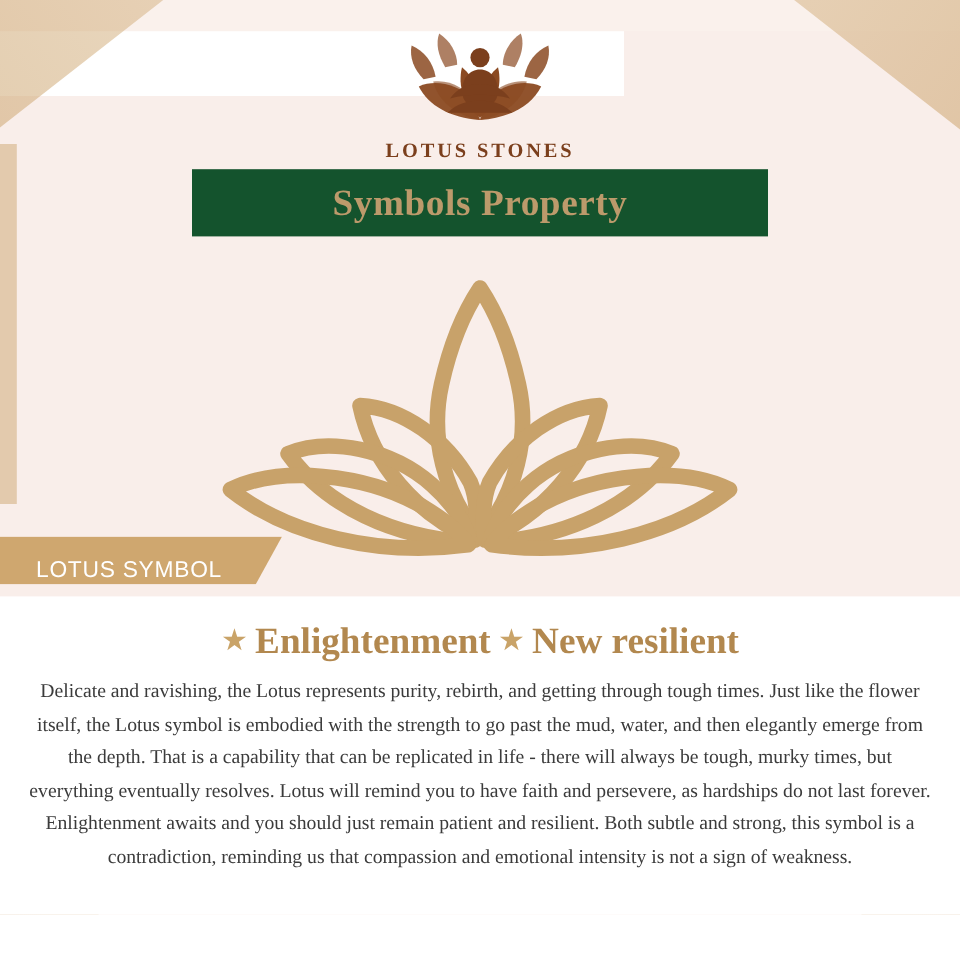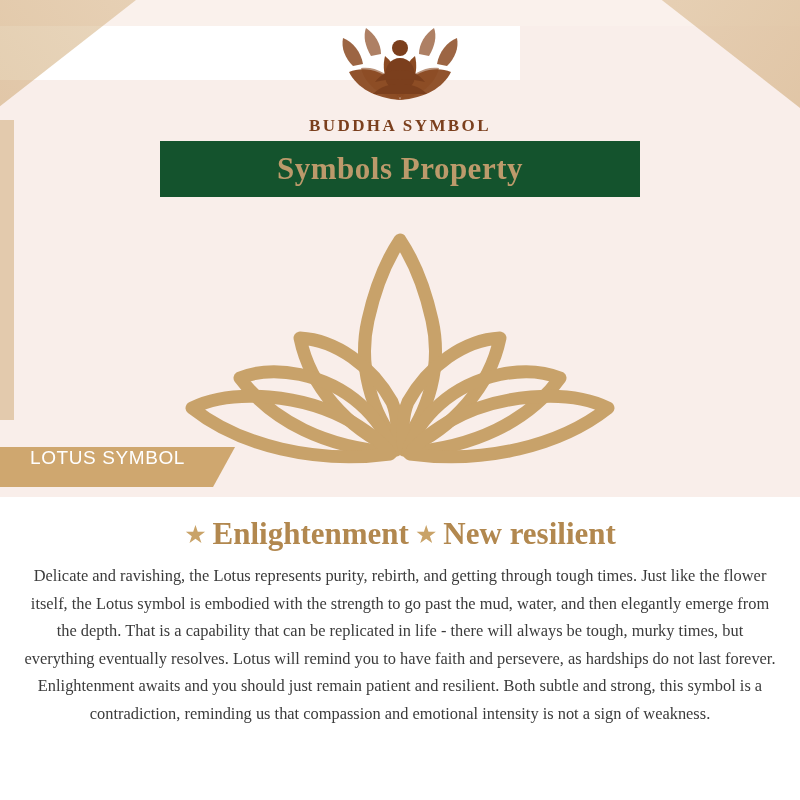--- a/index.html
+++ b/index.html
@@ -143,21 +143,21 @@
 
   
   .symbol-tag {
     position: absolute;
     top: 447px;
     left: 0;
     height: 40px;
     padding: 0 34px 0 30px;
     background: #cfa76f;
     display: flex;
-    align-items: flex-start;
+    align-items: flex-end;
     clip-path: polygon(0 0, 100% 0, calc(100% - 22px) 100%, 0 100%);
     padding-right: 50px;
   }
   .symbol-tag-label {
     font-size: 19px;
     color: #ffffff;
     letter-spacing: 0.6px;
     font-family: "Liberation Sans", sans-serif;
   }
 
@@ -242,21 +242,21 @@
         <path d="M124 34 C130 24 132 14 129 6 C120 12 114 22 114 32 Z" opacity="0.7"></path>
       </g>
 
       <g fill="#7b3f1d">
         <circle cx="95" cy="26" r="8"></circle>
         <path d="M95 36 C86 36 80 44 80 54 C80 62 86 68 95 68 C104 68 110 62 110 54 C110 44 104 36 95 36 Z"></path>
         <path d="M70 60 C76 52 84 48 95 48 C106 48 114 52 120 60 C112 58 104 57 95 57 C86 57 78 58 70 60 Z"></path>
         <path d="M68 72 C76 64 85 62 95 62 C105 62 114 64 122 72 Z"></path>
       </g>
     </svg>
-    <div class="brand-name">BUDDHA SYMBOL</div>
+    <div class="brand-name">LOTUS STONES</div>
   </div>
 
   <div class="title-ribbon">
     <span class="title-text">Symbols Property</span>
   </div>
 
   <div class="lotus-wrap">
     <svg width="560" height="290" viewBox="0 0 560 290" aria-hidden="true">
       <g fill="none" stroke="#c8a26a" stroke-width="13" stroke-linejoin="round" stroke-linecap="round">
 

